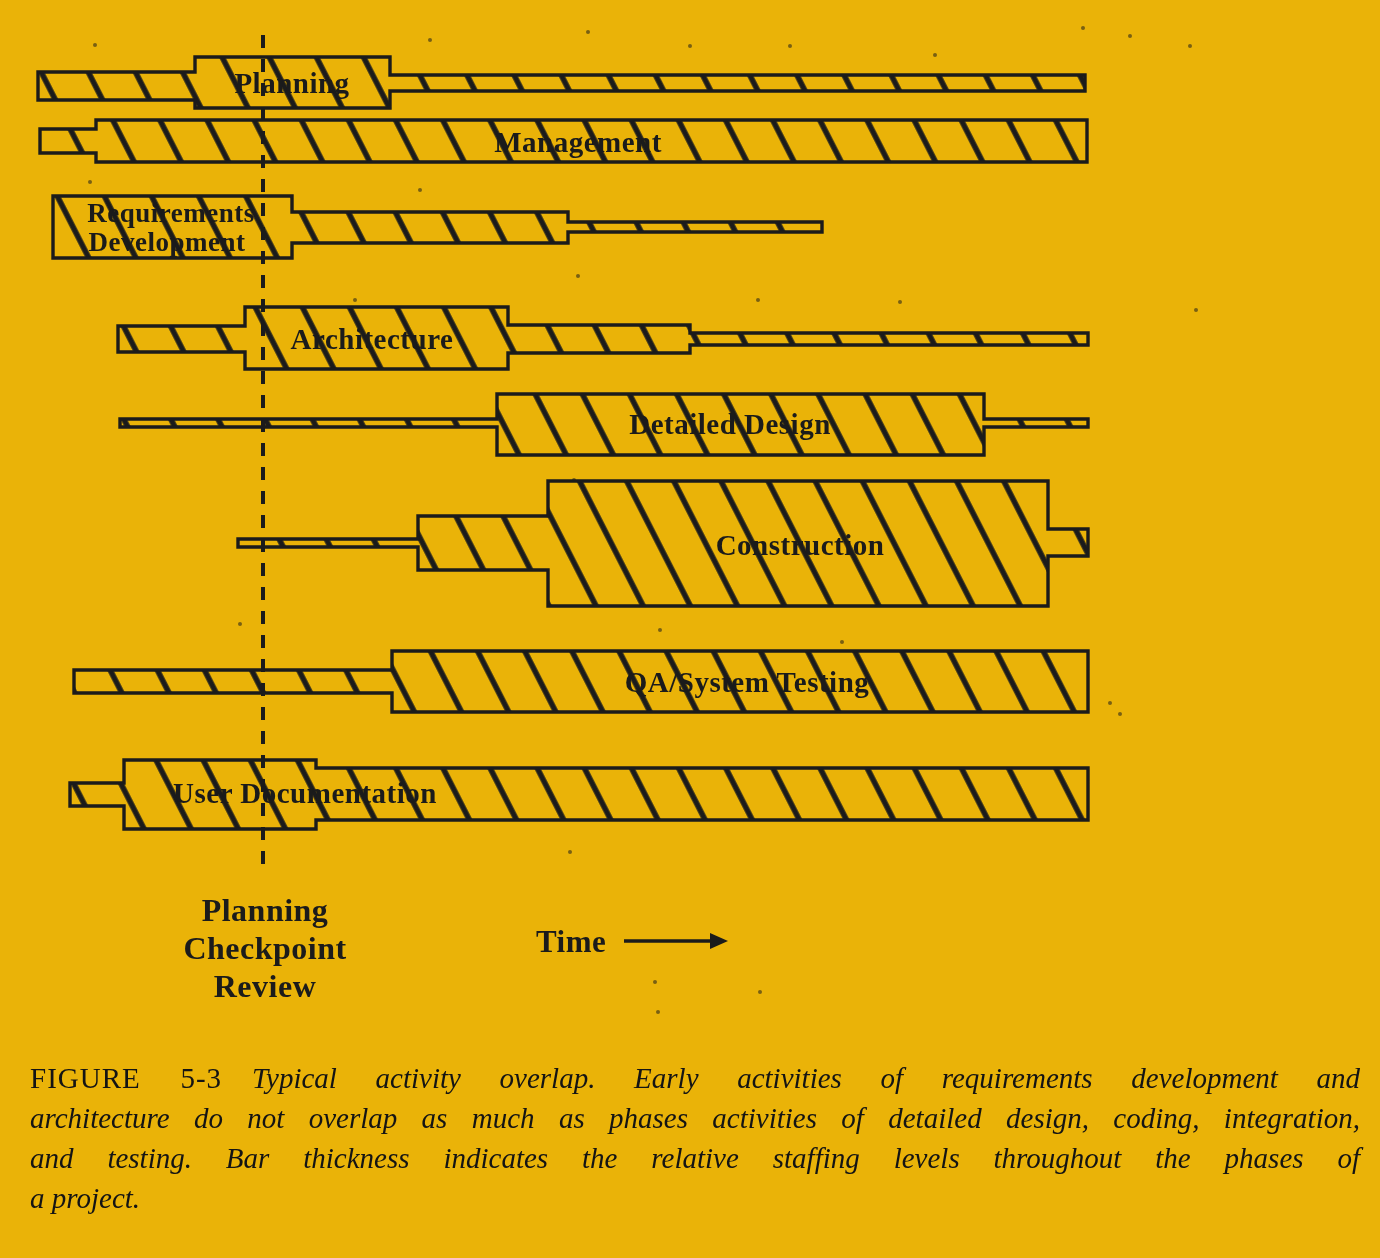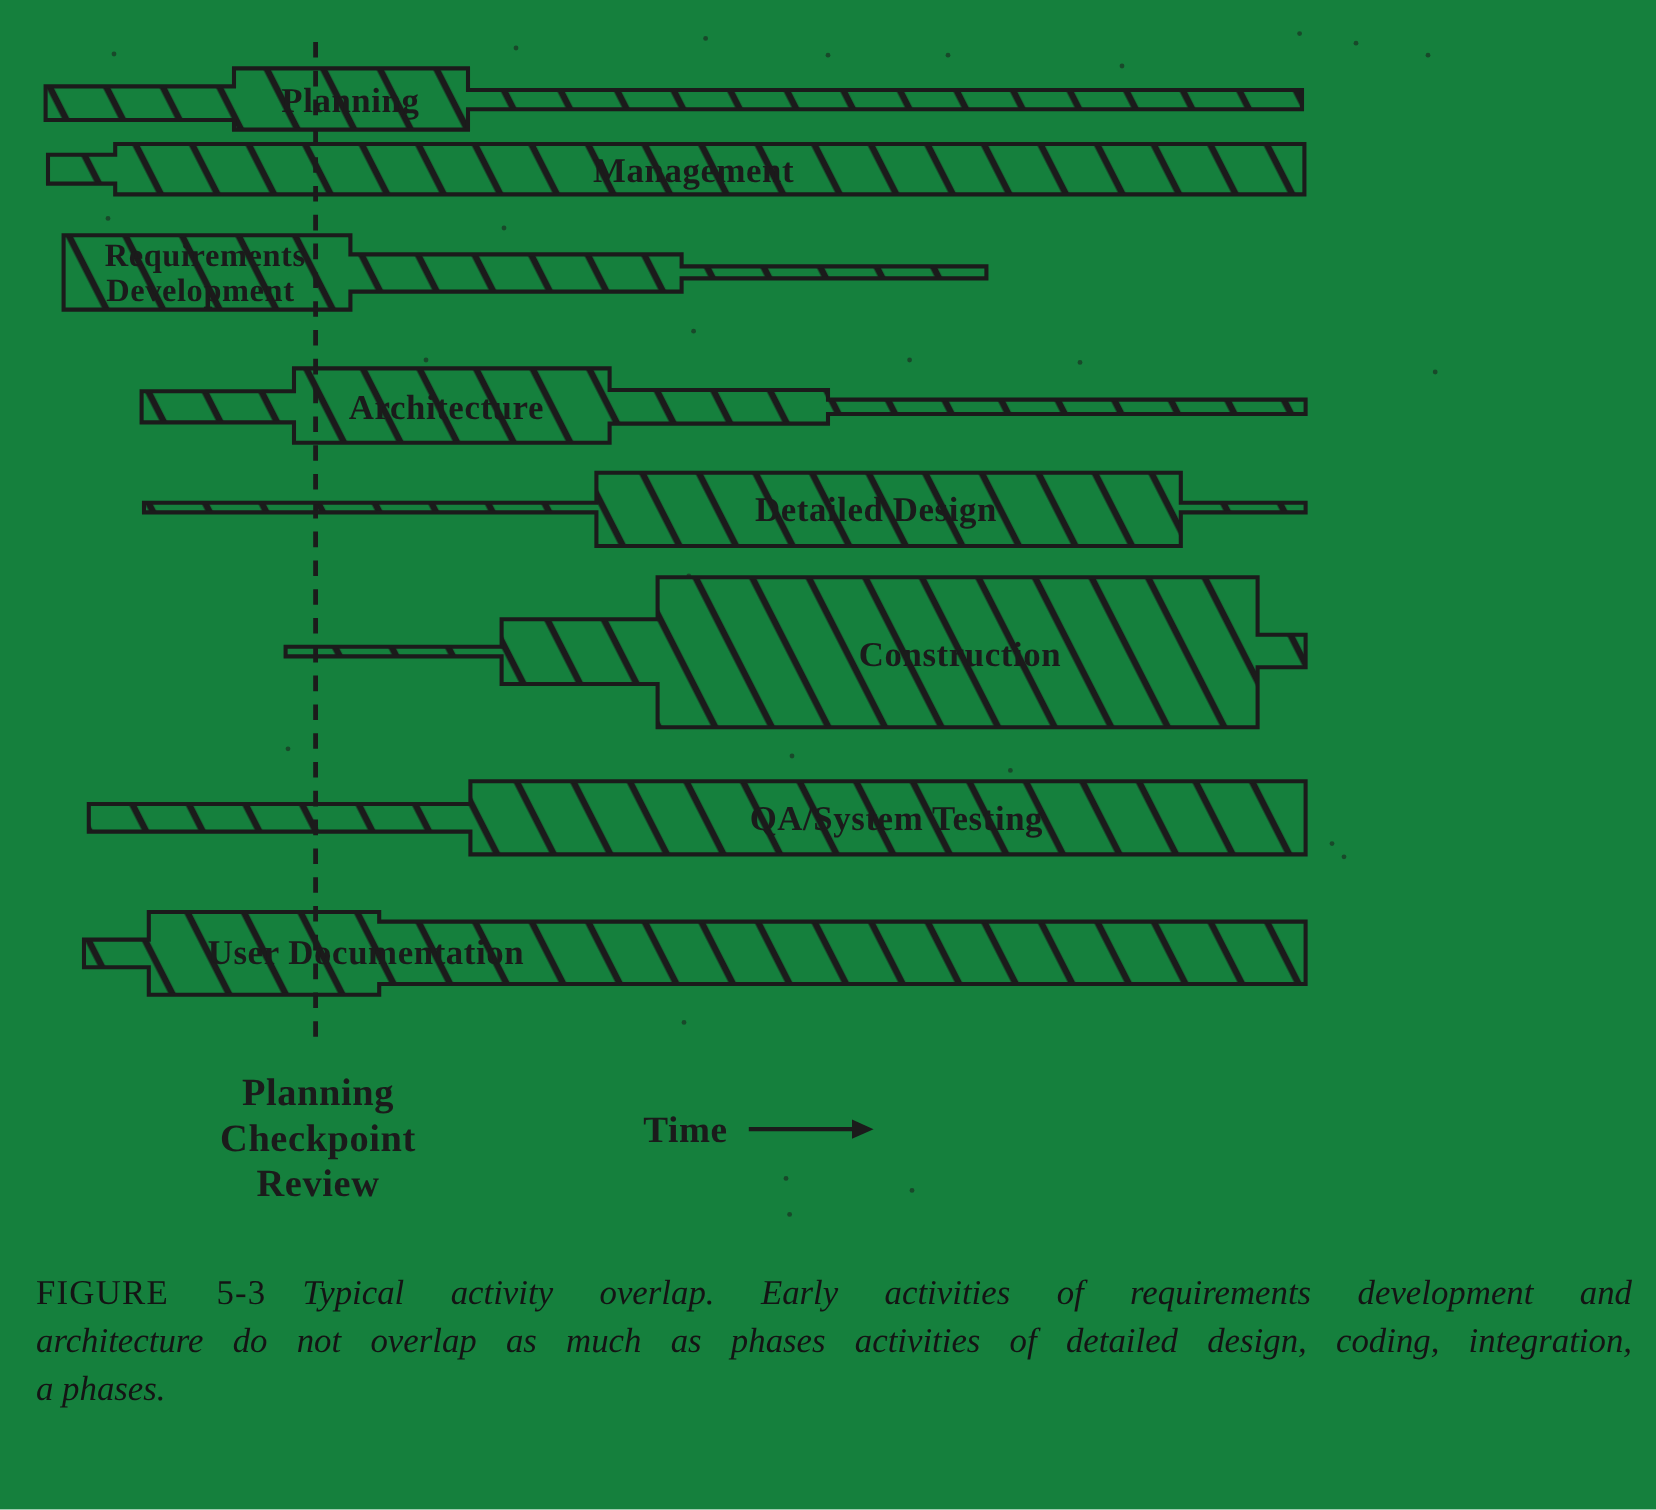--- a/index.html
+++ b/index.html
@@ -1,16 +1,16 @@
 <!DOCTYPE html>
 <html><head>
 <meta charset="utf-8">
 <style>
   html,body{margin:0;padding:0;background:#ffffff;}
-  .page{position:relative;width:1380px;height:1258px;background:#15803d;overflow:hidden;
+  .page{position:relative;width:1380px;height:1258px;background:#eab308;overflow:hidden;
         font-family:"Liberation Serif","DejaVu Serif",serif;color:#1b1b1b;}
   #diagram-svg{position:absolute;left:0;top:0;width:1380px;height:1040px;display:block;}
   .barlabel{font-family:"Liberation Serif","DejaVu Serif",serif;font-weight:bold;
             fill:#1b1b1b;text-anchor:middle;letter-spacing:0.5px;}
   .axislabel{font-family:"Liberation Serif","DejaVu Serif",serif;font-weight:bold;
              fill:#1b1b1b;letter-spacing:0.5px;}
   .caption{position:absolute;left:30px;top:1058px;width:1330px;font-family:Liberation Serif, serif;}
   .cap-line{font-size:29px;line-height:40px;font-style:italic;
             text-align:justify;text-align-last:justify;color:#141414;}
   .cap-line.last{text-align:left;text-align-last:left;}
@@ -73,15 +73,16 @@
       <text x="265" y="921" font-size="32" class="barlabel">Planning</text>
       <text x="265" y="959" font-size="32" class="barlabel">Checkpoint</text>
       <text x="265" y="997" font-size="32" class="barlabel">Review</text>
       <text x="536" y="952" font-size="31" class="axislabel">Time</text>
       <line x1="624" y1="941" x2="714" y2="941" stroke="#1b1b1b" stroke-width="3.5"></line>
       <polygon points="728,941 710,933 710,949" fill="#1b1b1b"></polygon>
     </svg>
   <div class="caption">
     <div class="cap-line"><span class="figlabel">FIGURE 5-3</span><span>Typical activity overlap. Early activities of requirements development and</span></div>
     <div class="cap-line">architecture do not overlap as much as phases activities of detailed design, coding, integration,</div>
-    <div class="cap-line last">a phases.</div>
+    <div class="cap-line">and testing. Bar thickness indicates the relative staffing levels throughout the phases of</div>
+    <div class="cap-line last">a project.</div>
   </div>
 </div>
 
 </body></html>

